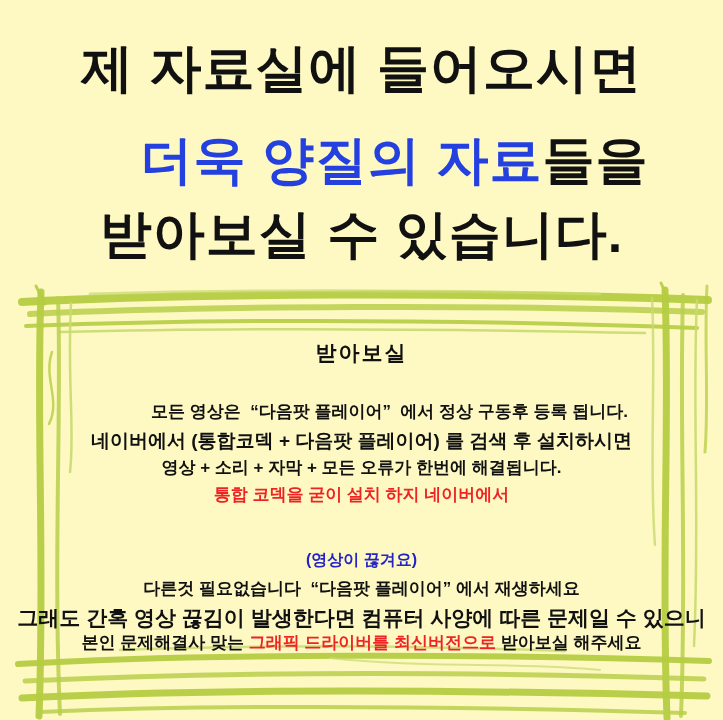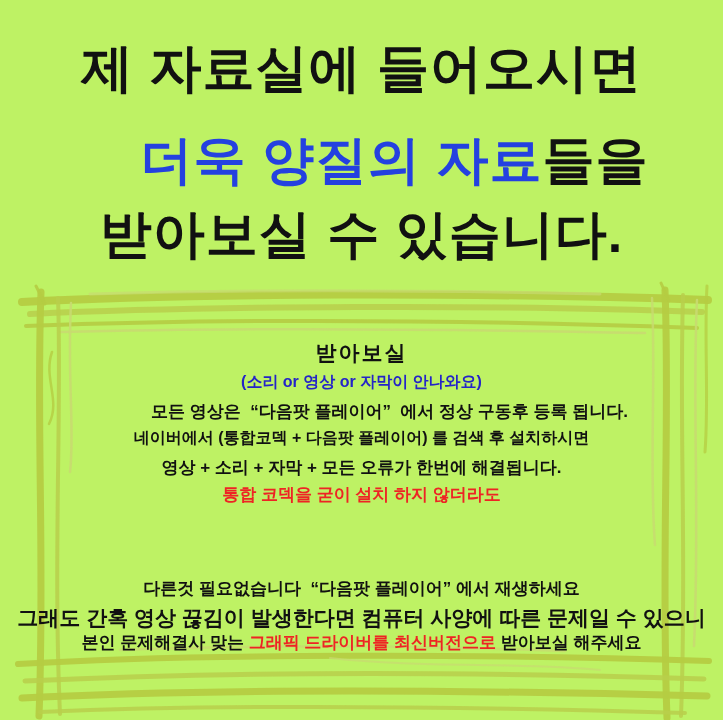--- a/index.html
+++ b/index.html
@@ -1,20 +1,20 @@
 <!DOCTYPE html>
 <html><head>
 <meta charset="utf-8">
 <style>
   html, body { margin: 0; padding: 0; background: #ffffff; }
   .canvas {
     position: relative;
     width: 723px;
     height: 720px;
-    background: #bef264;
+    background: #fef9c3;
     overflow: hidden;
     font-family: "Liberation Sans", sans-serif;
   }
   
   .h-line {
     position: absolute;
     left: 0;
     width: 100%;
     text-align: center;
     font-size: 52px;
@@ -40,21 +40,21 @@
     left: 0;
     width: 100%;
     text-align: center;
     font-weight: bold;
     color: #111111;
     white-space: pre;
   }
   .t-title { top: 339px; font-size: 21px; letter-spacing: 2px; }
   .t-sub1  { top: 372px; font-size: 16px; color: #2424c8; }
   .t-b1    { top: 400px; font-size: 17px; margin-left: 28px; }
-  .t-b2    { top: 428px; font-size: 16px; }
+  .t-b2    { top: 428px; font-size: 19px; }
   .t-b3    { top: 456px; font-size: 17px; }
   .t-r1    { top: 483px; font-size: 17px; color: #ee2424; }
   .t-r2    { top: 510px; font-size: 17px; color: #ee2424; }
   .t-sub2  { top: 550px; font-size: 16px; color: #2424c8; }
   .t-c1    { top: 577px; font-size: 17px; }
   .t-c2    { top: 604px; font-size: 21px; }
   .t-c3    { top: 631px; font-size: 17px; }
   .red-part { color: #ee2424; margin-top: 14px; }
 </style>
 </head>
@@ -90,23 +90,23 @@
     <path d="M18 664 C 200 653, 500 654, 709 661" stroke="#b5cc42" stroke-width="6" opacity="0.95"></path>
     <path d="M25 681 C 240 671, 480 672, 704 679" stroke="#b9cf4b" stroke-width="5" opacity="0.85"></path>
     <path d="M22 698 C 220 688, 470 690, 707 696" stroke="#b5cc42" stroke-width="7" opacity="0.95"></path>
     <path d="M40 712 C 230 704, 450 706, 685 713" stroke="#b9cf4b" stroke-width="4" opacity="0.85"></path>
     <path d="M120 650 C 300 644, 430 646, 565 651" stroke="#c8da70" stroke-width="2.5" opacity="0.8"></path>
     <path d="M330 658 C 420 668, 520 662, 600 670" stroke="#c8da70" stroke-width="2" opacity="0.7"></path>
   </svg>
 
   <div class="box-line t-title">받아보실</div>
 
-  <div class="box-line t-sub1">(소리 or 영상 or 자막이 안나와요)</div>
   <div class="box-line t-b1">모든 영상은  “다음팟 플레이어”  에서 정상 구동후 등록 됩니다.</div>
   <div class="box-line t-b2">네이버에서 (통합코덱 + 다음팟 플레이어) 를 검색 후 설치하시면</div>
   <div class="box-line t-b3">영상 + 소리 + 자막 + 모든 오류가 한번에 해결됩니다.</div>
-  <div class="box-line t-r1">통합 코덱을 굳이 설치 하지 않더라도</div>
+  <div class="box-line t-r1">통합 코덱을 굳이 설치 하지 네이버에서</div>
 
+  <div class="box-line t-sub2">(영상이 끊겨요)</div>
   <div class="box-line t-c1">다른것 필요없습니다  “다음팟 플레이어” 에서 재생하세요</div>
   <div class="box-line t-c2">그래도 간혹 영상 끊김이 발생한다면 컴퓨터 사양에 따른 문제일 수 있으니</div>
   <div class="box-line t-c3"><span>본인 문제해결사 맞는 </span><span class="red-part">그래픽 드라이버를 최신버전으로</span><span> 받아보실 해주세요</span></div>
 
 </div>
 
 </body></html>

